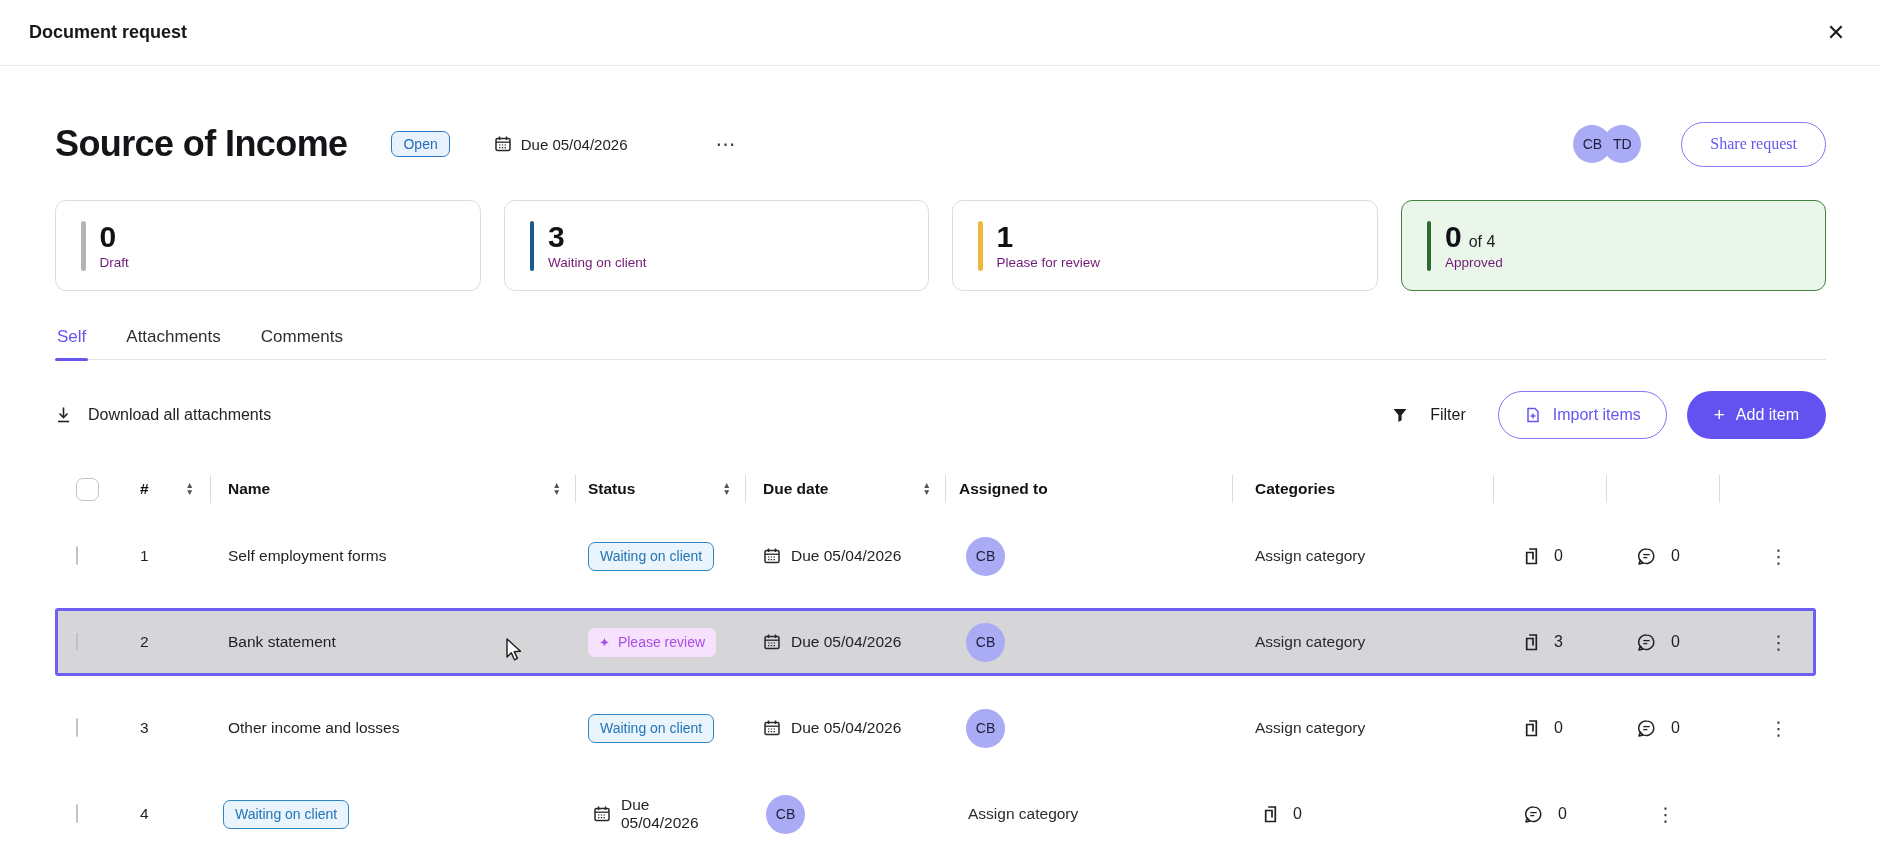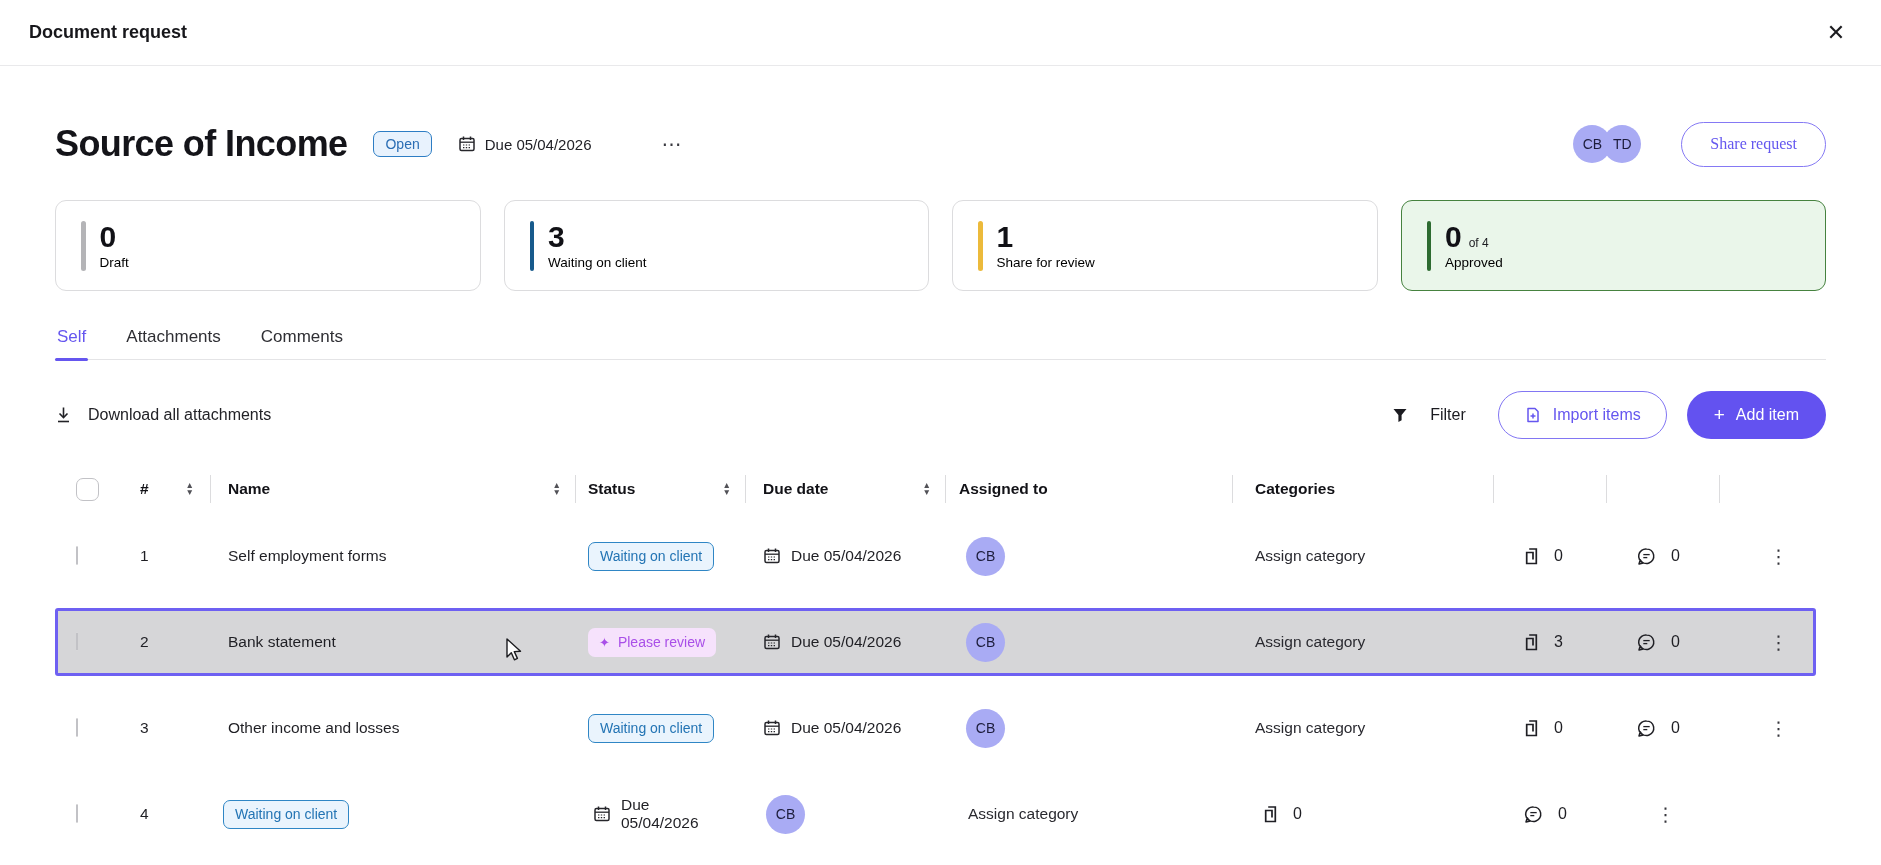--- a/index.html
+++ b/index.html
@@ -11,21 +11,21 @@
     padding:0 28px 0 29px; border-bottom:1px solid #e9e9eb;gap:26px; }
   .topbar-title { font-size:18px; font-weight:700; color:#17171b; }
   .close-btn { width:34px; height:34px; border:none; background:transparent; cursor:pointer;
     font-size:22px; line-height:34px; color:#1a1a1e; font-weight:400; }
 
   
   .content { padding:0 55px; }
 
   
   .title-row { margin-top:42px; height:72px; display:flex; align-items:center; justify-content:space-between; }
-  .title-left { display:flex; align-items:center; gap:26px; }
+  .title-left { display:flex; align-items:center; gap:44px; }
   .page-title { font-size:36px; font-weight:800; letter-spacing:-0.6px; color:#141419; }
   .open-badge { font-size:14px; color:#2a6db4; background:#e8f2fd; border:1px solid #2d7dc4;
     border-radius:7px; padding:4px 11px; line-height:1.2; }
   .due-chip { display:flex; align-items:center; gap:9px; font-size:15px; color:#222228; }
   .more-btn { border:none; background:transparent; font-size:20px; letter-spacing:2px;
     color:#3a3a40; cursor:pointer; margin-left:36px; padding:4px 8px; }
   .title-right { display:flex; align-items:center; gap:40px; }
   .avatar-group { display:flex; }
   .avatar { width:38px; height:38px; border-radius:50%; background:#a9abf4; color:#1d1d3c;
     font-size:14px; display:flex; align-items:center; justify-content:center; }
@@ -37,22 +37,22 @@
   .stats-row { margin-top:20px; display:flex; gap:23px; }
   .stat-card { flex:1; height:91px; border:1px solid #dcdcde; border-radius:11px;
     display:flex; align-items:center; padding:0 0 0 25px; background:#fff; }
   .stat-card.approved { background:#eaf6ea; border:1.5px solid #46823f; }
   .stat-bar { width:4.5px; height:50px; border-radius:3px; margin-right:14px; }
   .stat-bar.c0 { background:#b4b4b7; } .stat-bar.c1 { background:#175a8c; }
   .stat-bar.c2 { background:#ecba3b; } .stat-bar.c3 { background:#2e6b31; }
   .stat-text { display:flex; flex-direction:column; }
   .stat-value-line { display:flex; align-items:baseline; gap:7px; }
   .stat-value { font-size:30px; font-weight:700; color:#111116; line-height:1.05; }
-  .stat-suffix { font-size:12px; color:#1d1d22; }
-  .stat-label { font-size:13.5px; color:#000000; margin-top:3px; }
+  .stat-suffix { font-size:16px; color:#1d1d22; }
+  .stat-label { font-size:13.5px; color:#701a75; margin-top:3px; }
 
   
   .tabs { margin-top:30px; display:flex; gap:36px; border-bottom:1px solid #e4e4e6; }
   .tab { font-size:17px; color:#2f2f34; padding:6px 2px 12px; cursor:pointer; position:relative; }
   .tab.active { color:#6556ef; }
   .tab.active::after { content:''; position:absolute; left:0; right:0; bottom:-2px;
     height:3px; background:#6556ef; border-radius:2px; }
 
   
   .toolbar { margin-top:30px; height:50px; display:flex; align-items:center; justify-content:space-between; }
@@ -175,21 +175,21 @@
         <span class="stat-label">Waiting on client</span>
       </span>
     </div>
     <div class="stat-card">
       <span class="stat-bar c2"></span>
       <span class="stat-text">
         <span class="stat-value-line">
           <span class="stat-value">1</span>
           <span class="stat-suffix"></span>
         </span>
-        <span class="stat-label">Share for review</span>
+        <span class="stat-label">Please for review</span>
       </span>
     </div>
     <div class="stat-card approved">
       <span class="stat-bar c3"></span>
       <span class="stat-text">
         <span class="stat-value-line">
           <span class="stat-value">0</span>
           <span class="stat-suffix">of 4</span>
         </span>
         <span class="stat-label">Approved</span>

